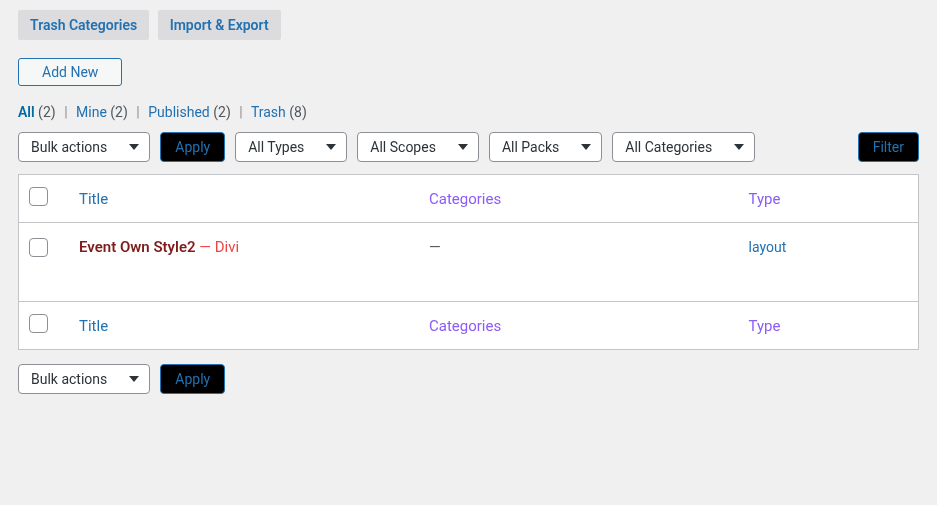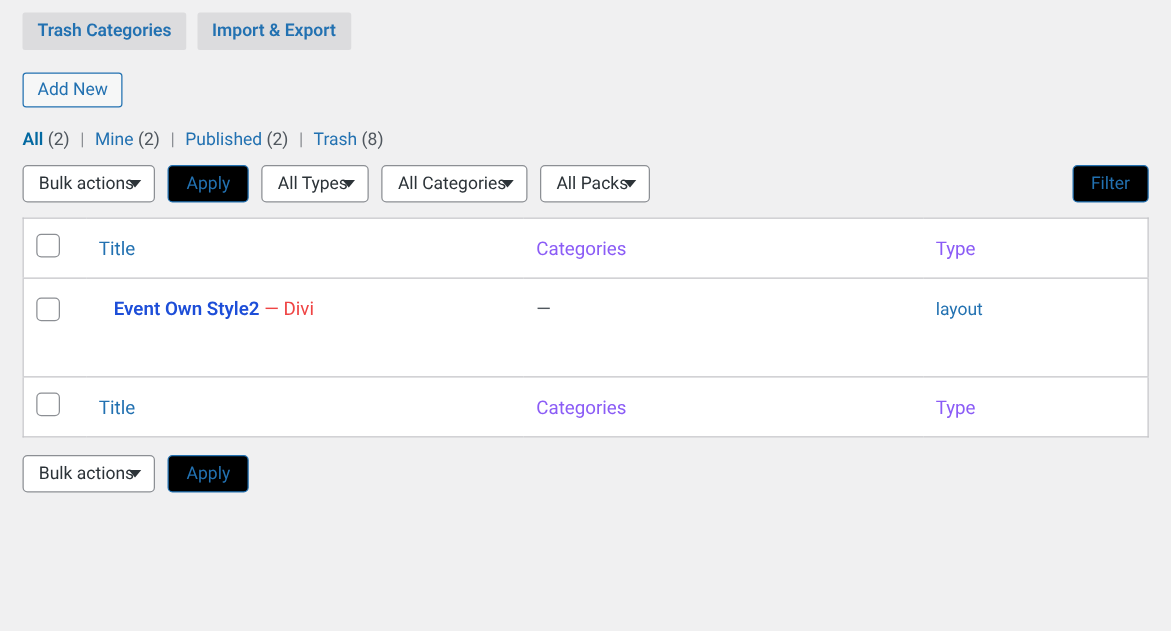--- a/index.html
+++ b/index.html
@@ -1,40 +1,40 @@
 <!DOCTYPE html>
 <html><head>
   <meta charset="utf-8">
   <style>
     body { margin:0; padding:0; background:#f0f0f1; font-family:-apple-system,BlinkMacSystemFont,"Segoe UI",Roboto,sans-serif; font-size:14px; color:#1d2327; width:937px; height:505px; box-sizing:border-box; }
     .wrap { padding:10px 18px 0 18px; }
     .top-tabs { margin-bottom:18px; }
     .tab-btn { display:inline-block; background:#dcdcde; color:#2271b1; font-weight:600; font-size:14px; padding:7px 12px; border-radius:2px; margin-right:5px; cursor:pointer; }
     .hdr { display:flex; align-items:center; margin-bottom:18px; }
     .hdr h1 { font-size:28px; font-weight:400; margin:0 14px 0 0; color:#1d2327; }
-    .add-new { border:1px solid #2271b1; color:#2271b1; background:#f6f7f7; padding:5px 11px; font-size:14px; border-radius:3px; cursor:pointer; }
+    .add-new { border:1px solid #2271b1; color:#2271b1; background:#f6f7f7; padding:5px 23px; font-size:14px; border-radius:3px; cursor:pointer; }
     .subsub { font-size:14px; margin-bottom:12px; }
     .subsub a { color:#2271b1; text-decoration:none; cursor:pointer;text-align:center; }
     .subsub .cur { color:#0369a1; font-weight:600; }
     .subsub .cnt { color:#50575e; }
     .subsub .sep { color:#8c8f94; margin:0 5px; }
     .filters { display:flex; gap:10px; margin-bottom:12px; }
-    .sel { background:#fff; border:1px solid #8c8f94; border-radius:4px; padding:6px 16px 6px 12px; font-size:14px; color:#2c3338; position:relative; cursor:pointer; display:inline-flex; align-items:center; }
+    .sel { background:#fff; border:1px solid #8c8f94; border-radius:4px; padding:6px 42px 6px 12px; font-size:14px; color:#2c3338; position:relative; cursor:pointer; display:inline-flex; align-items:center; }
     .sel::after { content:""; position:absolute; right:10px; top:50%; width:0; height:0; border-left:5px solid transparent; border-right:5px solid transparent; border-top:6px solid #2c3338; transform:translateY(-50%); }
     .btn-link { border:1px solid #2271b1; color:#2271b1; background:#000000; padding:6px 14px; font-size:14px; border-radius:4px; cursor:pointer; }
     .filter-btn { margin-left:auto; }
     .tbl { width:100%; border-collapse:collapse; background:#fff; border:1px solid #c3c4c7; }
     .tbl thead th, .tbl tfoot th { text-align:left; padding:12px 10px; font-weight:400; font-size:15px; color:#2271b1; border-bottom:1px solid #c3c4c7; }
     .tbl tfoot th { border-top:1px solid #c3c4c7; border-bottom:none; }
     .tbl thead th.narrow, .tbl tfoot th.narrow { width:30px; }
     .tbl thead th.darkcol, .tbl tfoot th.darkcol { color:#8b5cf6; }
     .tbl tbody td { padding:15px 10px 40px 10px; vertical-align:top; font-size:15px; border-bottom:1px solid #e5e5e5; }
     .tbl tbody tr:last-child td { border-bottom:none; }
     .cb { width:17px; height:17px; border:1px solid #8c8f94; border-radius:4px; background:#fff; display:inline-block; cursor:pointer; }
-    .rowlink { color:#1d4ed8; font-weight:600; text-decoration:none; cursor:pointer;margin-left:12px; }
+    .rowlink { color:#7f1d1d; font-weight:600; text-decoration:none; cursor:pointer; }
     .rowsuffix { color:#ef4444; }
     .typelink { color:#2271b1; text-decoration:none; cursor:pointer; font-size:14px; }
     .dash { color:#50575e; }
     .bottom-row { margin-top:14px; display:flex; gap:10px; }
   </style>
 </head>
 <body>
 
 <div class="wrap">
   <div class="top-tabs">
@@ -57,22 +57,23 @@
     <span class="cnt">(2)</span>
     <span class="sep">|</span>
     <a>Trash</a>
     <span class="cnt">(8)</span>
   </div>
 
   <div class="filters">
     <span class="sel">Bulk actions</span>
     <span class="btn-link">Apply</span>
     <span class="sel">All Types</span>
+    <span class="sel">All Scopes</span>
+    <span class="sel">All Packs</span>
     <span class="sel">All Categories</span>
-    <span class="sel">All Packs</span>
     <span class="btn-link filter-btn">Filter</span>
   </div>
 
   <table class="tbl">
     <colgroup>
         <col style="width:50px">
         <col style="width:350px">
         <col>
         <col style="width:180px">
       </colgroup>

